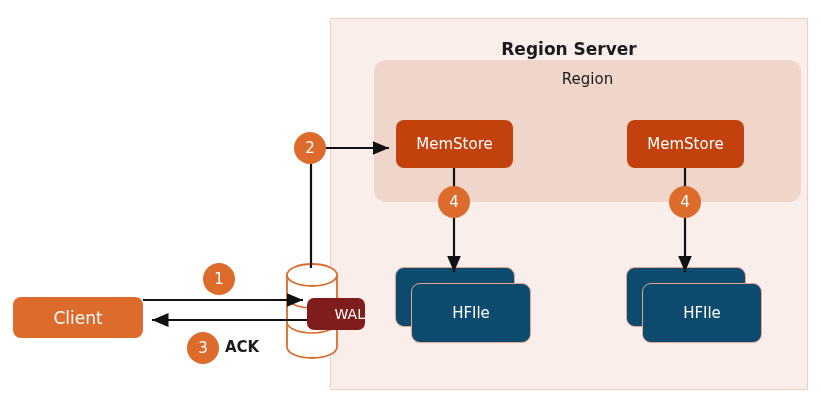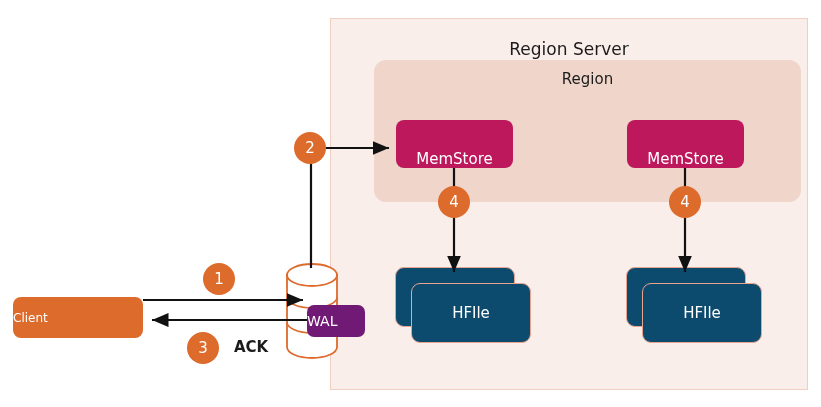--- a/index.html
+++ b/index.html
@@ -5,79 +5,79 @@
   html,body{margin:0;padding:0;background:#ffffff;}
   body{width:821px;height:407px;font-family:"DejaVu Sans","Liberation Sans",sans-serif;}
   #diagram{position:relative;width:821px;height:407px;overflow:hidden;background:#ffffff;}
 
   .panel-region-server{
     position:absolute;left:330px;top:18px;width:478px;height:372px;
     background:#faeeeb;border:1px solid #f0cfc3;box-sizing:border-box;
   }
   .panel-title{
     position:absolute;left:0;right:0;text-align:center;
-    font-size:17px;color:#1b1b1b;
+    font-size:17px;color:#1b1b1b;font-weight:bold;
   }
   .rs-title{top:20px;}
   .panel-datanode{
     position:absolute;left:331px;top:203px;width:476px;height:186px;
     background:#e5a189;box-sizing:border-box;
   }
   .dn-title{bottom:14px;left:0;right:0;text-align:center;font-size:17px;color:#1b1b1b;position:absolute;}
 
   .box-region{
     position:absolute;left:374px;top:60px;width:391px;height:142px;
     background:#efd5ca;border-radius:12px;padding-left:36px;
   }
   .region-title{position:absolute;top:10px;left:0;right:0;text-align:center;font-size:15px;color:#1b1b1b;}
 
   .memstore{
     position:absolute;width:117px;height:48px;border-radius:8px;
-    background:#be185d;color:#ffffff;font-size:15px;
-    display:flex;align-items:flex-end;justify-content:center;
+    background:#c2410c;color:#ffffff;font-size:15px;
+    display:flex;align-items:center;justify-content:center;
   }
   .ms-1{left:396px;top:120px;}
   .ms-2{left:627px;top:120px;}
 
   .hfile-group{position:absolute;width:136px;height:76px;}
   .hf-1{left:395px;top:267px;}
   .hf-2{left:626px;top:267px;}
   .hfile-card{
     position:absolute;width:120px;height:60px;border-radius:9px;
     background:#0c4a6e;border:1.5px solid #e8a48f;box-sizing:border-box;
   }
   .hfile-back{left:0;top:0;}
   .hfile-front{
     left:16px;top:16px;color:#ffffff;font-size:15px;
     display:flex;align-items:center;justify-content:center;
   }
 
   .client{
     position:absolute;left:13px;top:297px;width:130px;height:41px;border-radius:8px;
-    background:#dd6b2c;color:#ffffff;font-size:12px;
-    display:flex;align-items:center;justify-content:flex-start;
+    background:#dd6b2c;color:#ffffff;font-size:17px;
+    display:flex;align-items:center;justify-content:center;
   }
   .wal-label{
     position:absolute;left:307px;top:298px;width:58px;height:32px;border-radius:7px;
-    background:#701a75;color:#ffffff;font-size:14px;
-    display:flex;align-items:center;justify-content:flex-start;margin-top:7px;
+    background:#7f1d1d;color:#ffffff;font-size:14px;
+    display:flex;align-items:center;justify-content:flex-end;
   }
 
   .step-circle{
     position:absolute;width:32px;height:32px;border-radius:50%;
     background:#dd6b2c;color:#ffffff;font-size:15px;
     display:flex;align-items:center;justify-content:center;
   }
   .sc-1{left:203px;top:263px;}
   .sc-2{left:294px;top:132px;}
   .sc-3{left:187px;top:332px;}
   .sc-4a{left:438px;top:186px;}
   .sc-4b{left:669px;top:186px;}
 
-  .ack-text{position:absolute;left:225px;top:338px;font-size:15px;color:#1b1b1b;font-weight:bold;margin-left:9px;}
+  .ack-text{position:absolute;left:225px;top:338px;font-size:15px;color:#1b1b1b;font-weight:bold;}
 
   svg.edges{position:absolute;left:0;top:0;width:821px;height:407px;pointer-events:none;}
 </style>
 </head>
 <body>
 
 <div id="diagram">
 
   <div class="panel-region-server">
     <div class="panel-title rs-title">Region Server</div>

